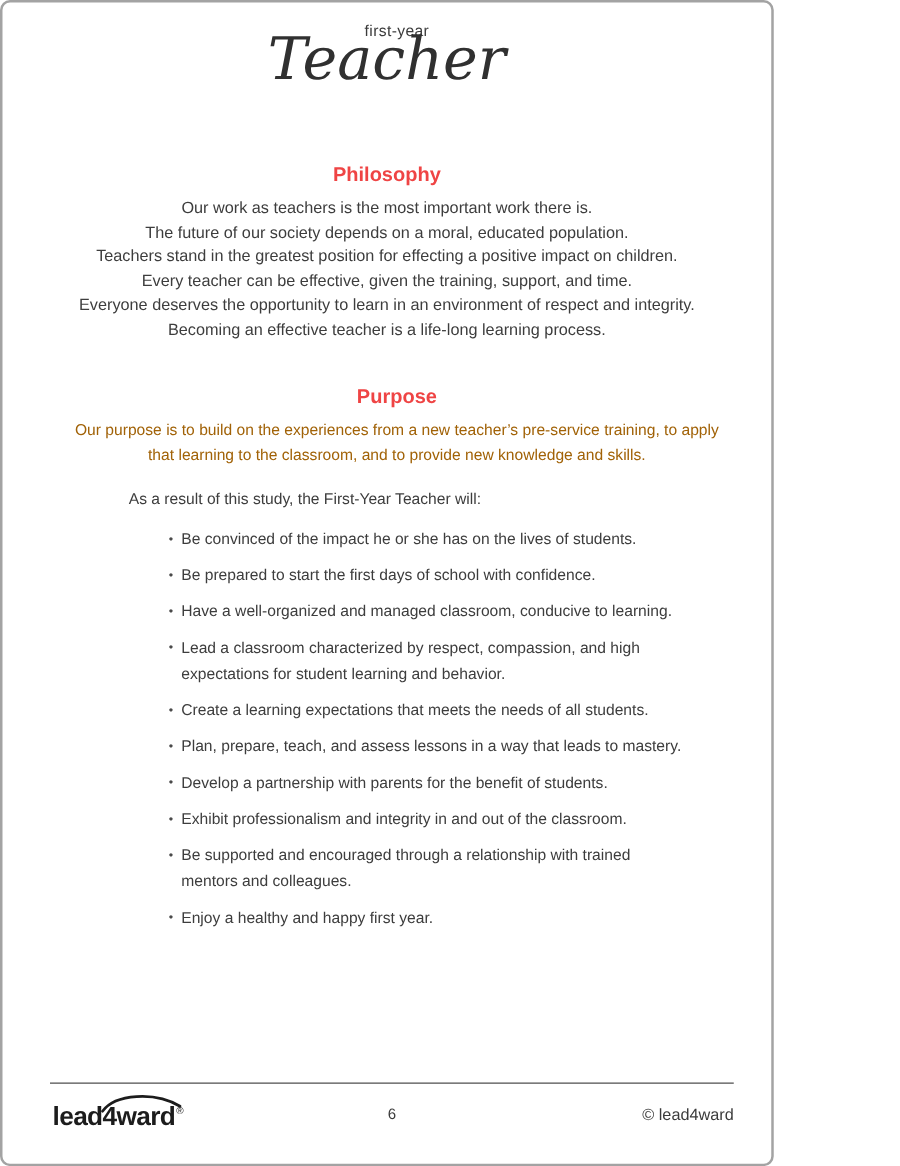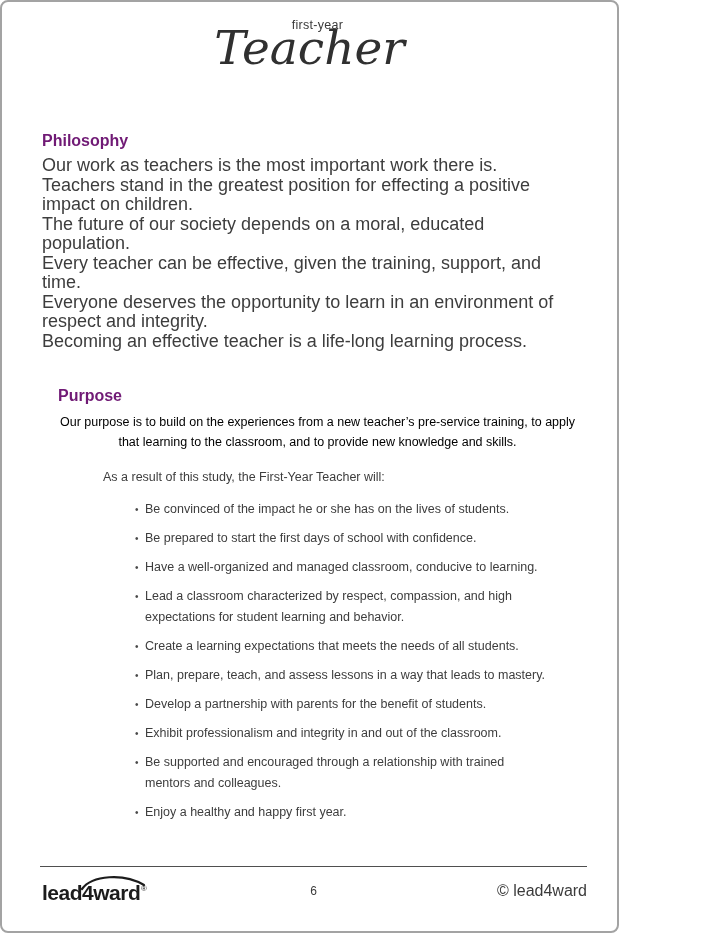--- a/index.html
+++ b/index.html
@@ -41,46 +41,48 @@
     line-height: 1.05;
     color: #303030;
     margin-top: -9px;
   }
 
   
   .content { padding: 0 40px; }
   h2.section-title {
     font-size: 16px;
     font-weight: bold;
-    color: #701a75;
+    color: #ef4444;
+    text-align: center;
   }
   .philosophy { margin-top: 40px; }
   .philosophy-lines { margin-top: 6px; }
   .philosophy-lines div {
-    font-size: 18px;
+    text-align: center;
+    font-size: 13px;
     line-height: 19.5px;
     color: #3d3d3d;
   }
   .mission { margin-top: 38px; }
   .mission-text {
     margin: 7px auto 0;
     max-width: 612px;
     text-align: center;
     font-size: 12.5px;
     line-height: 19.5px;
     color: #3d3d3d;
   }
   .purpose { margin-top: 36px; margin-left: 16px; }
   .purpose-text {
     margin: 8px auto 0;
     max-width: 648px;
     text-align: center;
     font-size: 12.5px;
     line-height: 19.5px;
-    color: #000000;
+    color: #a16207;
   }
   .lead-in {
     margin: 18px 0 0 45px;
     font-size: 12.5px;
     color: #3d3d3d;
   }
   ul.goal-list {
     list-style: none;
     margin: 15px 0 0 77px;
     padding-right: 30px;
@@ -118,21 +120,21 @@
     height: 32px;
   }
   .page-num {
     position: absolute;
     left: 0; right: 0;
     text-align: center;
     font-size: 12px;
     color: #3b3b3b;
   }
   .copyright {
-    font-size: 16px;
+    font-size: 13px;
     color: #3b3b3b;
     z-index: 1;
   }
   .footer-logo { z-index: 1; }
 </style>
 </head>
 <body>
 
 <div class="page">
 
@@ -140,22 +142,22 @@
     <span class="logo-small">first-year</span>
     <span class="logo-script">Teacher</span>
   </div>
 
   <div class="content">
 
     <div class="philosophy">
       <h2 class="section-title">Philosophy</h2>
       <div class="philosophy-lines">
         <div>Our work as teachers is the most important work there is.</div>
+        <div>The future of our society depends on a moral, educated population.</div>
         <div>Teachers stand in the greatest position for effecting a positive impact on children.</div>
-        <div>The future of our society depends on a moral, educated population.</div>
         <div>Every teacher can be effective, given the training, support, and time.</div>
         <div>Everyone deserves the opportunity to learn in an environment of respect and integrity.</div>
         <div>Becoming an effective teacher is a life-long learning process.</div>
       </div>
     </div>
 
 
     <div class="purpose">
       <h2 class="section-title">Purpose</h2>
       <p class="purpose-text">Our purpose is to build on the experiences from a new teacher’s pre-service training, to apply that learning to the classroom, and to provide new knowledge and skills.</p>

